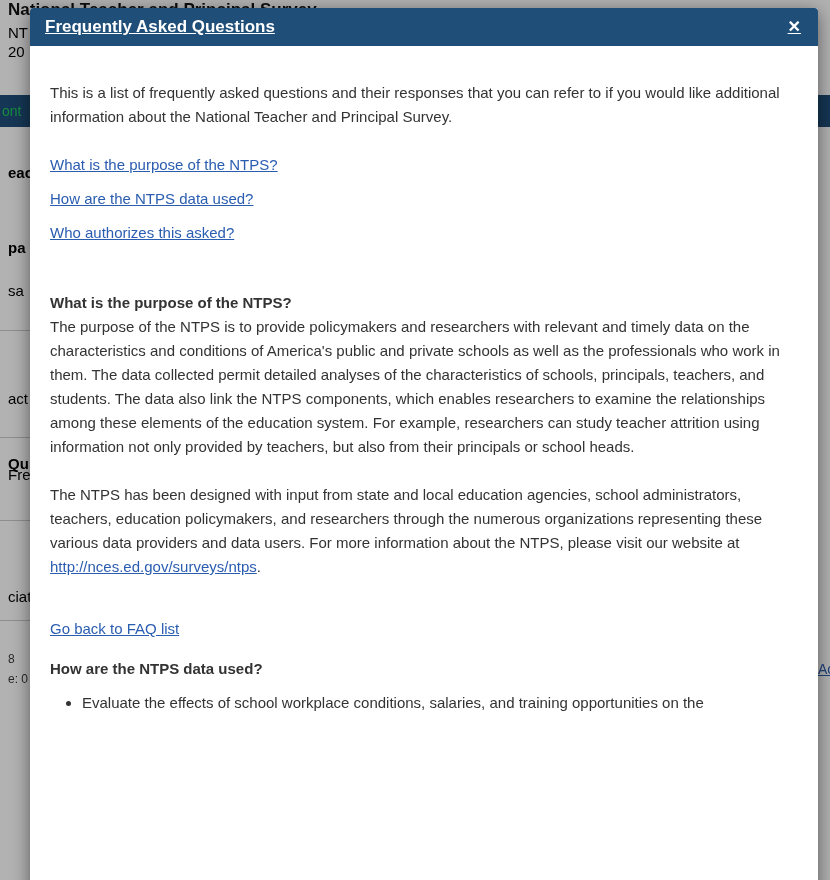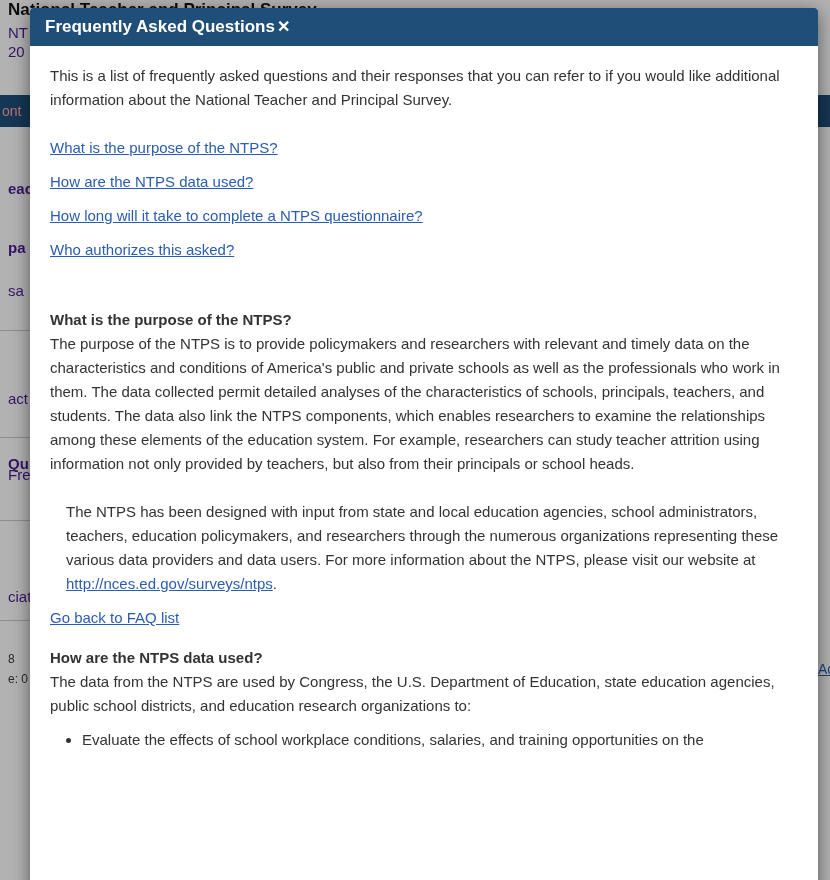--- a/index.html
+++ b/index.html
@@ -2,65 +2,65 @@
 <html style="--header_bg: #1f4e79; --nav_bg: #1f4e79; --link: #2a5db0;"><head>
 <meta charset="utf-8">
 <style>
   * { margin:0; padding:0; box-sizing:border-box; }
   html, body { width:830px; height:880px; overflow:hidden; }
   body { font-family:"Liberation Sans", sans-serif; background:#ffffff; position:relative; font-size:15px; }
 
   
   .page { position:absolute; inset:0; background:#ffffff; }
   .page-title { position:absolute; top:0; left:8px; font-size:17px; font-weight:bold; color:#141414; white-space:nowrap; }
-  .frag { position:absolute; left:8px; font-size:15px; color:#4c1d95; white-space:nowrap; }
+  .frag { position:absolute; left:8px; font-size:15px; color:#000000; white-space:nowrap; }
   .frag.bold { font-weight:bold; }
   .frag.small { font-size:12px; color:#3a3a3a; }
   .page-nav { position:absolute; top:95px; left:0; width:830px; height:32px; background:var(--nav_bg,#1f4e79); }
-  .nav-frag { position:absolute; left:2px; top:8px; color:#fca5a5; font-size:14px; white-space:nowrap; }
+  .nav-frag { position:absolute; left:2px; top:8px; color:#22c55e; font-size:14px; white-space:nowrap; }
   .divider { position:absolute; left:0; width:30px; height:1px; background:#cccccc; }
   .right-frag { position:absolute; left:818px; top:661px; font-size:14px; color:var(--link,#2a5db0); text-decoration:underline; white-space:nowrap; }
 
   
   .overlay { position:absolute; inset:0; background:rgba(0,0,0,0.3); }
 
   
   .modal { position:absolute; left:30px; top:8px; width:788px; height:1010px; background:#ffffff;
            border-radius:3px; box-shadow:0 4px 18px rgba(0,0,0,0.5); overflow:hidden; }
-  .modal-header { display:flex; align-items:center; justify-content:flex-start;
+  .modal-header { display:flex; align-items:center; justify-content:space-between;
                   background:var(--header_bg,#1f4e79); color:#fff; height:38px; padding:0 15px;
-                  border-radius:3px 3px 0 0; }
+                  border-radius:3px 3px 0 0;text-decoration:underline; }
   .modal-title { font-size:17px; font-weight:bold; }
   .modal-close { background:none; border:none; color:#ffffff; font-size:16px; font-weight:bold;
                  cursor:pointer; line-height:1; padding:2px 2px; font-family:inherit; }
-  .modal-body { padding:18px 24px 0 20px; font-size:15px; line-height:24px; color:#333333; }
+  .modal-body { padding:35px 24px 0 20px; font-size:15px; line-height:24px; color:#333333; }
   .modal-body a { color:var(--link,#2a5db0); text-decoration:underline; }
   .toc { margin-top:24px; }
   .toc a { display:block; margin-bottom:10px; width:-moz-fit-content; width:fit-content; }
   .sec-heading { font-size:15px; font-weight:bold; color:#333333; line-height:24px; }
   .h1st { margin-top:46px; }
-  .gap { margin-top:24px;margin-left:16px; }
-  .back-link { display:inline-block; margin-top:10px; }
+  .gap { margin-top:24px; }
+  .back-link { display:inline-block; margin-top:38px; }
   .h2nd { margin-top:16px; }
   ul.usage { margin:10px 0 0 32px; }
   ul.usage li { line-height:24px;margin-top:8px; }
 </style>
 </head>
 <body>
 
 <div class="page">
   <div class="page-title">National Teacher and Principal Survey</div>
   <div class="frag" style="top:24px">NT</div>
   <div class="frag" style="top:43px">20</div>
 
   <div class="page-nav">
     <span class="nav-frag">ont</span>
   </div>
 
-  <div class="frag bold" style="top:180px">eac</div>
+  <div class="frag bold" style="top:164px">eac</div>
   <div class="frag bold" style="top:239px">pa</div>
   <div class="frag" style="top:282px">sa</div>
   <div class="frag" style="top:390px">act</div>
   <div class="frag bold" style="top:455px">Qu</div>
   <div class="frag" style="top:466px">Fre</div>
   <div class="frag" style="top:588px">ciat</div>
   <div class="frag small" style="top:652px">8</div>
   <div class="frag small" style="top:672px">e: 0</div>
 
   <div class="divider" style="top:330px"></div>
@@ -78,31 +78,29 @@
     <span class="modal-title">Frequently Asked Questions</span>
     <button class="modal-close">✕</button>
   </div>
 
   <div class="modal-body">
     <p>This is a list of frequently asked questions and their responses that you can refer to if you would like additional information about the National Teacher and Principal Survey.</p>
 
     <div class="toc">
       <a href="#">What is the purpose of the NTPS?</a>
       <a href="#">How are the NTPS data used?</a>
-      <a href="#">How long will it take to complete a NTPS questionnaire?</a>
       <a href="#">Who authorizes this asked?</a>
     </div>
 
     <h3 class="sec-heading h1st">What is the purpose of the NTPS?</h3>
     <p>The purpose of the NTPS is to provide policymakers and researchers with relevant and timely data on the characteristics and conditions of America's public and private schools as well as the professionals who work in them. The data collected permit detailed analyses of the characteristics of schools, principals, teachers, and students. The data also link the NTPS components, which enables researchers to examine the relationships among these elements of the education system. For example, researchers can study teacher attrition using information not only provided by teachers, but also from their principals or school heads.</p>
 
     <p class="gap"><span>The NTPS has been designed with input from state and local education agencies, school administrators, teachers, education policymakers, and researchers through the numerous organizations representing these various data providers and data users. For more information about the NTPS, please visit our website at </span><a href="#">http://nces.ed.gov/surveys/ntps</a><span>.</span></p>
 
     <a href="#" class="back-link">Go back to FAQ list</a>
 
     <h3 class="sec-heading h2nd">How are the NTPS data used?</h3>
-    <p>The data from the NTPS are used by Congress, the U.S. Department of Education, state education agencies, public school districts, and education research organizations to:</p>
 
     <ul class="usage">
       <li>Evaluate the effects of school workplace conditions, salaries, and training opportunities on the</li>
     </ul>
   </div>
 </div>
 
 </body></html>

